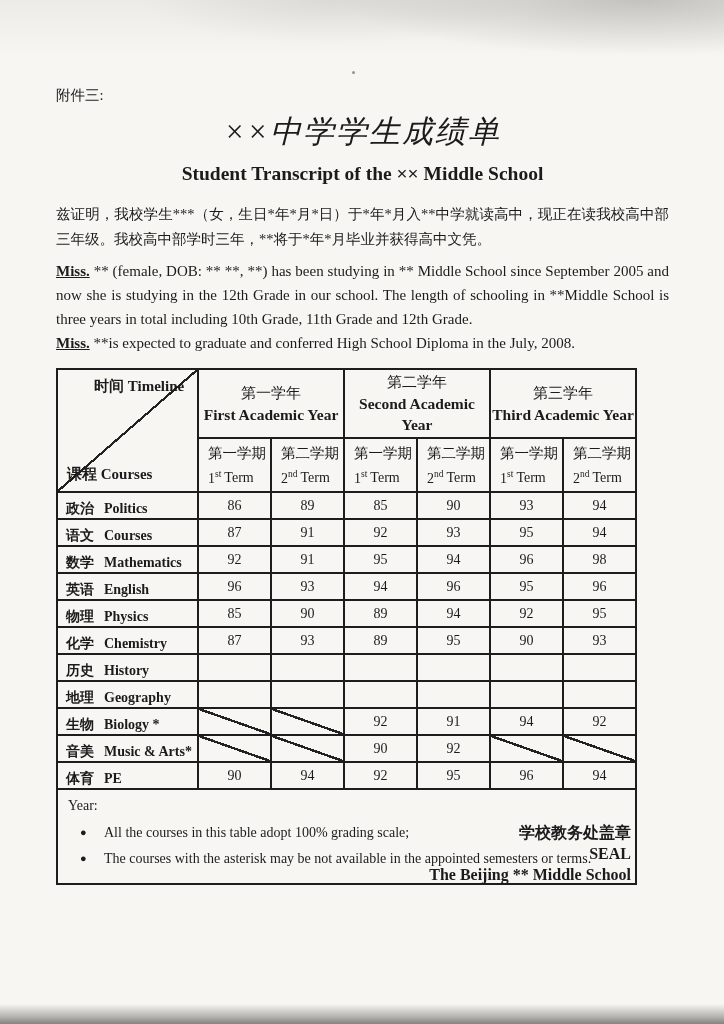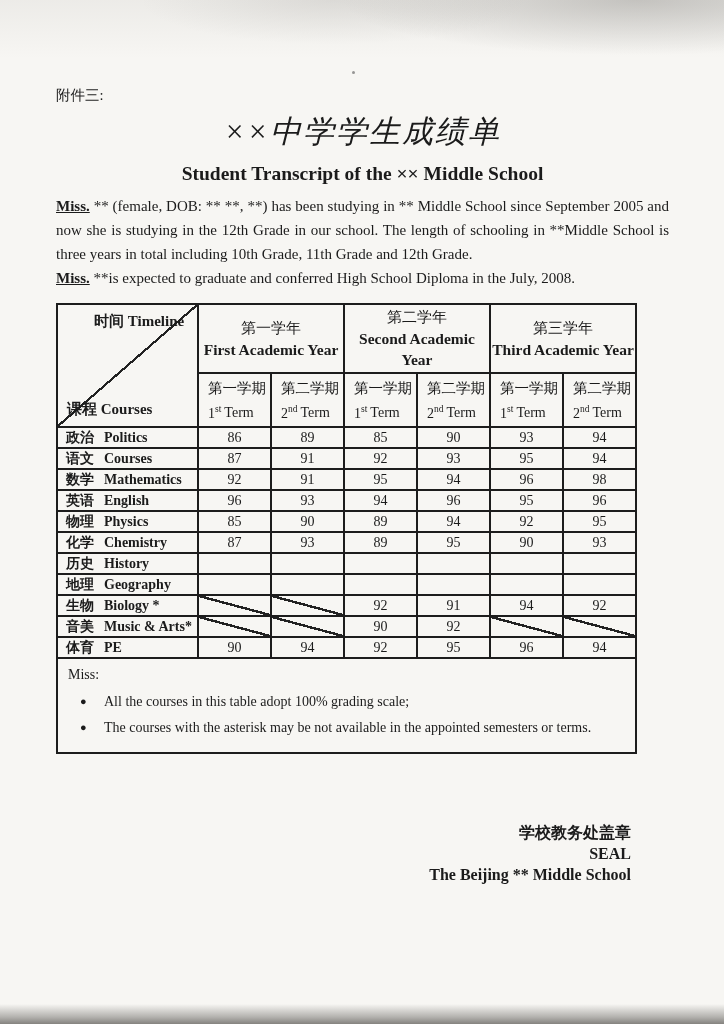--- a/index.html
+++ b/index.html
@@ -54,21 +54,21 @@
   th.year { height:44px; padding:2px 0; font-weight:normal; }
   .year-zh { font-size:15px; line-height:21px; }
   .year-en { font-size:15.5px; line-height:21px; font-weight:bold; }
 
   th.term { height:48px; padding:2px 0 2px 9px; text-align:left; font-weight:normal; vertical-align:middle;margin-top:44px; }
   .term-zh { font-size:14.5px; line-height:22px; }
   .term-en { font-size:14px; line-height:20px; }
   .term-en sup { font-size:9.5px; }
   .term-word { margin-left:3px; }
 
-  td.course { height:19px; padding:0 0 0 8px; font-weight:bold; font-size:14px; white-space:nowrap;margin-top:32px; }
+  td.course { height:19px; padding:6px 0 0 8px; font-weight:bold; font-size:14px; white-space:nowrap;margin-top:32px; }
   .c-en { margin-left:10px; }
   td.score { height:19px; padding:0; text-align:center; font-size:14px; }
   td.slashed {
     background-image:linear-gradient(to right top,
       transparent calc(50% - 1.2px), #222 calc(50% - 1.2px),
       #222 calc(50% + 1.2px), transparent calc(50% + 1.2px));
   }
 
   td.note-cell { padding:5px 12px 15px 10px; font-size:14px; vertical-align:top; }
   .note-label { line-height:21px; }
@@ -93,20 +93,21 @@
 <div class="scan-top"></div>
 <div class="speck" style="left:352px;top:71px;"></div>
 
 <div class="content">
 
   <div class="attach">附件三:</div>
 
   <div class="title-zh">××中学学生成绩单</div>
   <div class="title-en">Student Transcript of the ×× Middle School</div>
 
+  <div class="para-zh">兹证明，我校学生***（女，生日*年*月*日）于*年*月入**中学就读高中，现正在读我校高中部三年级。我校高中部学时三年，**将于*年*月毕业并获得高中文凭。</div>
 
   <div class="para-en">
     <p><span class="lead">Miss.</span><span> ** (female, DOB: ** **, **) has been studying in ** Middle School since September 2005 and now she is studying in the 12th Grade in our school. The length of schooling in **Middle School is three years in total including 10th Grade, 11th Grade and 12th Grade.</span></p>
     <p><span class="lead">Miss.</span><span> **is expected to graduate and conferred High School Diploma in the July, 2008.</span></p>
   </div>
 
   <table class="transcript">
     <colgroup>
       <col class="c-course">
         <col class="c-s">
@@ -281,21 +282,21 @@
           <td class="score">94</td>
           <td class="score">92</td>
           <td class="score">95</td>
           <td class="score">96</td>
           <td class="score">94</td>
         </tr>
       </tbody>
     <tfoot>
       <tr>
         <td class="note-cell" colspan="7">
-          <div class="note-label">Miss:</div>
+          <div class="note-label">Year:</div>
           <div class="note-item">
             <span class="note-bullet">●</span>
             <span class="note-text">All the courses in this table adopt 100% grading scale;</span>
           </div>
           <div class="note-item">
             <span class="note-bullet">●</span>
             <span class="note-text">The courses with the asterisk may be not available in the appointed semesters or terms.</span>
           </div>
         </td>
       </tr>

